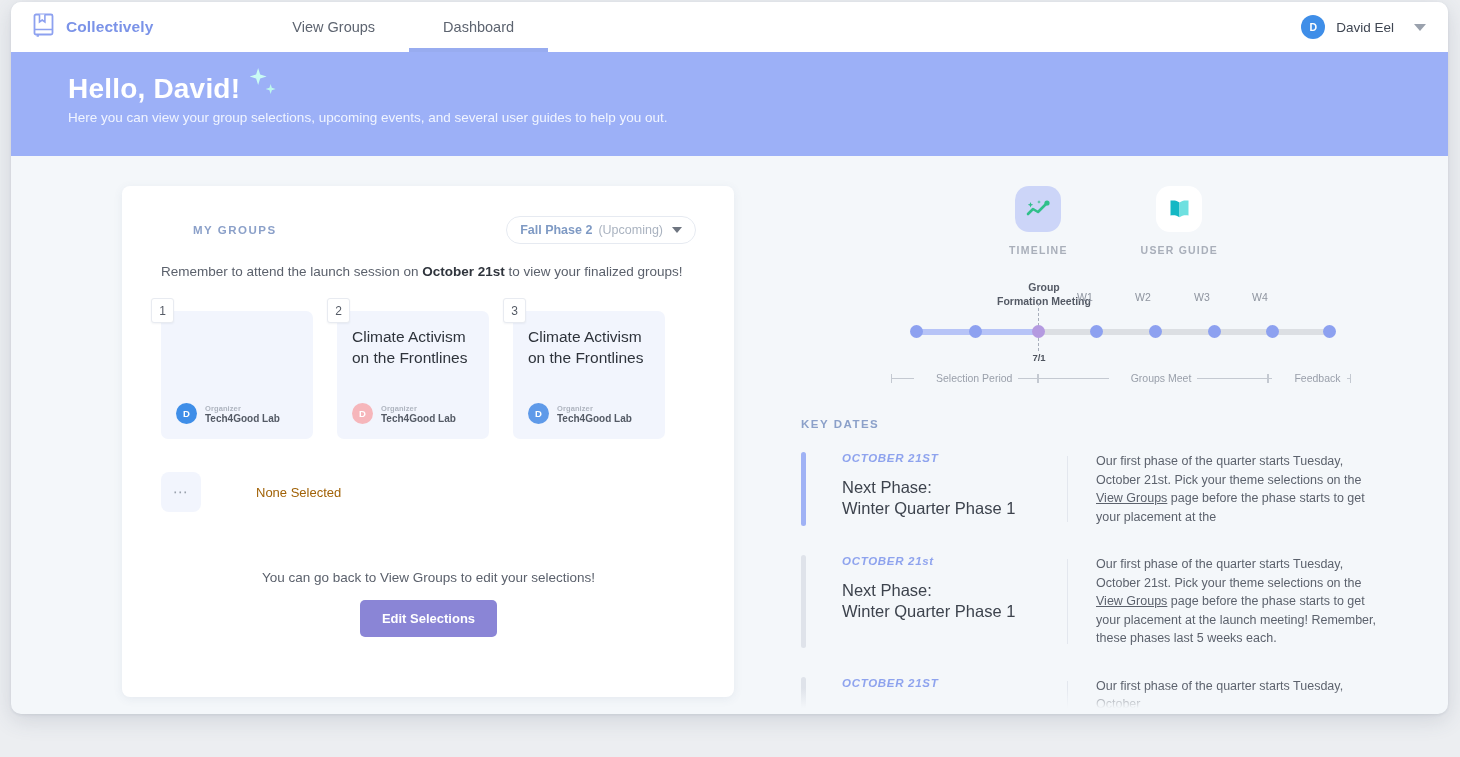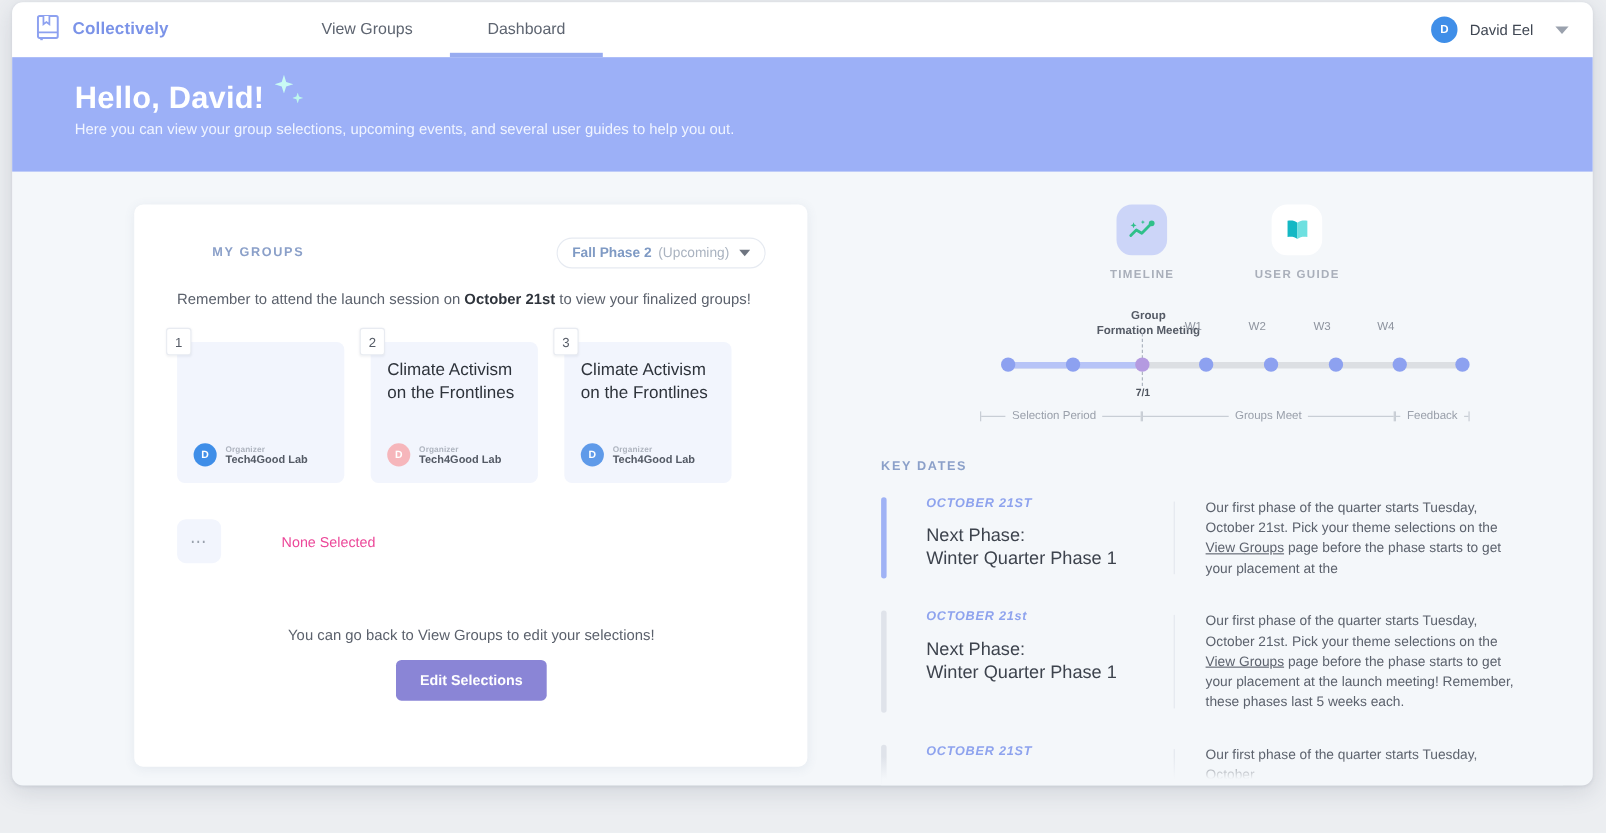--- a/index.html
+++ b/index.html
@@ -225,21 +225,21 @@
   .empty-box {
     width: 40px; height: 40px;
     background: #f2f5fd;
     border-radius: 8px;
     display: flex; align-items: center; justify-content: center;
     color: #9aa1ad;
     font-size: 15px;
     letter-spacing: 1.5px;
     cursor: pointer;
   }
-  .empty-text { font-size: 13px; color: #ec4899; text-align: center; }
+  .empty-text { font-size: 13px; color: #a16207; text-align: center; }
 
   .footer-note {
     text-align: center;
     font-size: 13.5px;
     color: #5b616c;
     margin-top: 58px;
   }
   .edit-btn {
     display: block;
     margin: 15px auto 0 auto;
@@ -347,21 +347,21 @@
     left: 0; top: 92px;
     width: 460px;
     display: flex;
     align-items: center;
     font-size: 10.5px;
     color: #9aa0ab;
   }
   .ph-seg { display: flex; align-items: center; }
   .ph-cap { width: 1px; height: 9px; background: #c4c9d1; }
   .ph-line { height: 1px; background: #c4c9d1; }
-  .ph-text { padding: 0 6px; white-space: nowrap; }
+  .ph-text { padding: 0 6px; white-space: nowrap; margin-left: 16px; }
 
   .key-eyebrow {
     font-size: 11.5px;
     letter-spacing: 1.5px;
     font-weight: bold;
     color: #8ba0c9;
     margin-top: 28px;
     margin-left: 0px;
   }
 

